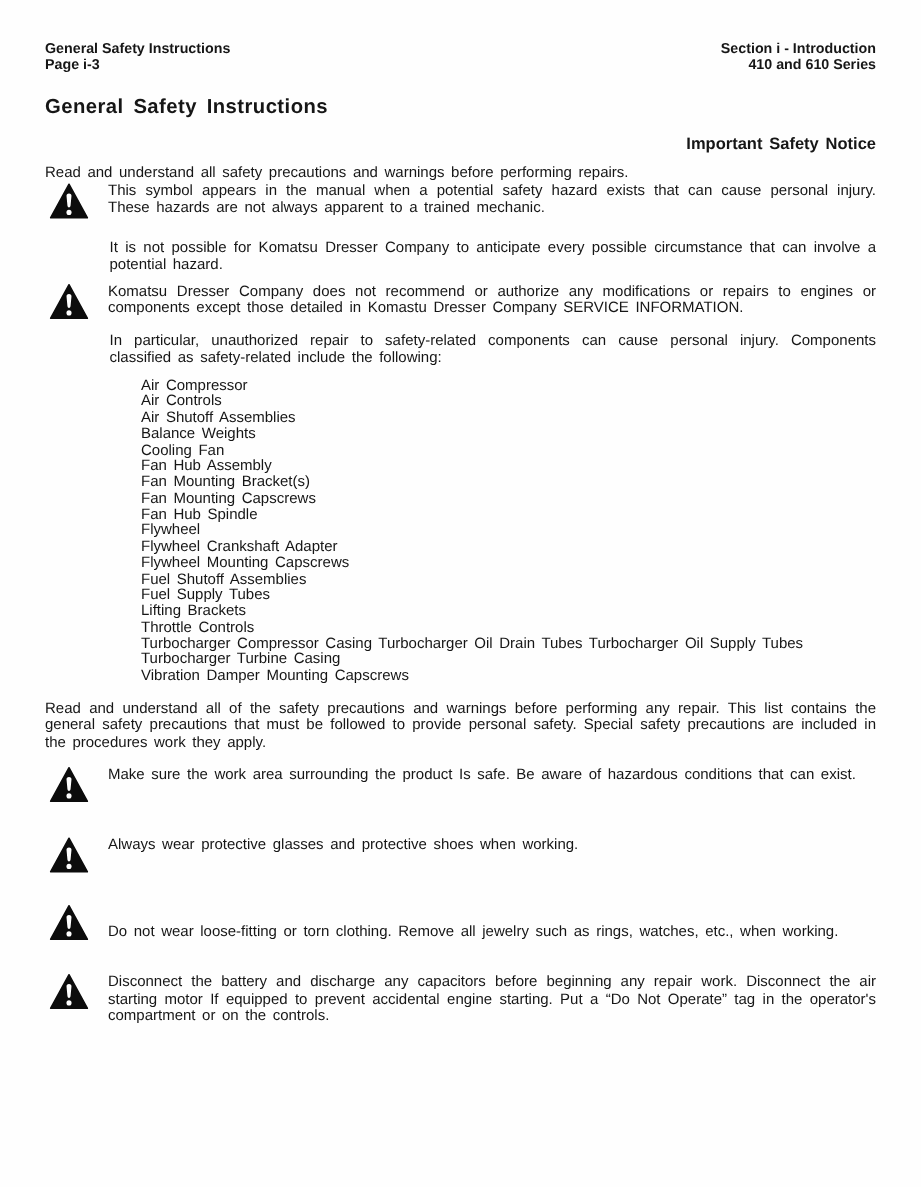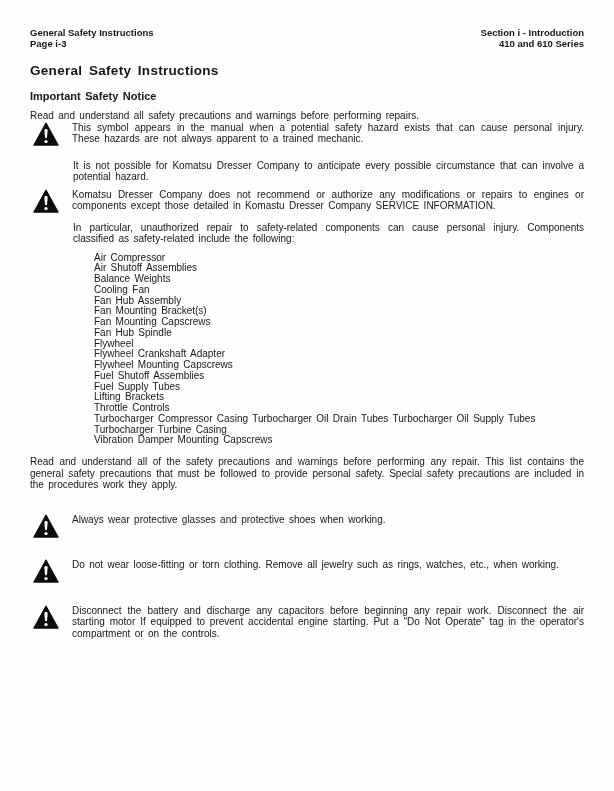--- a/index.html
+++ b/index.html
@@ -32,34 +32,35 @@
     margin: 15px 0 0 0;
     letter-spacing: 0.3px;
     word-spacing: 2.5px;
   }
   .subtitle {
     font-size: 11px;
     font-weight: bold;
     line-height: 11px;
     margin: 13px 0 0 0;
     word-spacing: 1.5px;
+    text-align: right;
   }
   p, .p {
     font-size: 10px;
     line-height: 11.5px;
     margin: 0;
     word-spacing: 1.6px;
   }
   .just { text-align: justify; }
   .intro { margin-top: 8px; }
   .warn-row { display: flex; align-items: flex-start; }
   .mt12 { }
   .mt10 { margin-top: 10px; }
   .mt23 { margin-top: 23px; }
-  .mt21 { margin-top: 21px; }
+  .mt21 { margin-top: 21px; align-items: flex-end; }
   .mt22 { margin-top: 22px; }
   .warn-icon {
     flex: 0 0 26px;
     width: 26px;
     height: 24px;
     margin-left: 3px;
     margin-right: 13px;
     margin-top: 0;
   }
   .warn-icon svg { display: block; width: 26px; height: 24px; }
@@ -122,20 +123,21 @@
         <circle cx="13" cy="19.6" r="1.7" fill="#ffffff"></circle>
       </svg>
     </span>
     <p class="warn-text just">Komatsu Dresser Company does not recommend or authorize any modifications or repairs to engines or components except those detailed in Komastu Dresser Company SERVICE INFORMATION.</p>
   </div>
 
   <p class="indent-p just mt9">In particular, unauthorized repair to safety-related components can cause personal injury. Components classified as safety-related include the following:</p>
 
   <div class="components">
       <div class="list-item">Air Compressor</div>
+      <div class="list-item">Air Controls</div>
       <div class="list-item">Air Shutoff Assemblies</div>
       <div class="list-item">Balance Weights</div>
       <div class="list-item">Cooling Fan</div>
       <div class="list-item">Fan Hub Assembly</div>
       <div class="list-item">Fan Mounting Bracket(s)</div>
       <div class="list-item">Fan Mounting Capscrews</div>
       <div class="list-item">Fan Hub Spindle</div>
       <div class="list-item">Flywheel</div>
       <div class="list-item">Flywheel Crankshaft Adapter</div>
       <div class="list-item">Flywheel Mounting Capscrews</div>
@@ -143,20 +145,30 @@
       <div class="list-item">Fuel Supply Tubes</div>
       <div class="list-item">Lifting Brackets</div>
       <div class="list-item">Throttle Controls</div>
       <div class="list-item">Turbocharger Compressor Casing Turbocharger Oil Drain Tubes Turbocharger Oil Supply Tubes</div>
       <div class="list-item">Turbocharger Turbine Casing</div>
       <div class="list-item">Vibration Damper Mounting Capscrews</div>
     </div>
 
   <p class="just mt10">Read and understand all of the safety precautions and warnings before performing any repair. This list contains the general safety precautions that must be followed to provide personal safety. Special safety precautions are included in the procedures work they apply.</p>
 
+  <div class="warn-row mt10">
+    <span class="warn-icon">
+      <svg viewBox="0 0 26 24" xmlns="http://www.w3.org/2000/svg">
+        <path d="M13 0.8 L25.3 23.2 L0.7 23.2 Z" fill="#0c0c0c" stroke="#0c0c0c" stroke-width="1" stroke-linejoin="round"></path>
+        <path d="M13 7 c-1.1 0-1.75.65-1.65 1.6 l.6 6.4 c.08.85.55 1.25 1.05 1.25 s.97-.4 1.05-1.25 l.6-6.4 c.1-.95-.55-1.6-1.65-1.6 Z" fill="#ffffff"></path>
+        <circle cx="13" cy="19.6" r="1.7" fill="#ffffff"></circle>
+      </svg>
+    </span>
+    <p class="warn-text">Make sure the work area surrounding the product Is safe. Be aware of hazardous conditions that can exist.</p>
+  </div>
 
   <div class="warn-row mt23">
     <span class="warn-icon">
       <svg viewBox="0 0 26 24" xmlns="http://www.w3.org/2000/svg">
         <path d="M13 0.8 L25.3 23.2 L0.7 23.2 Z" fill="#0c0c0c" stroke="#0c0c0c" stroke-width="1" stroke-linejoin="round"></path>
         <path d="M13 7 c-1.1 0-1.75.65-1.65 1.6 l.6 6.4 c.08.85.55 1.25 1.05 1.25 s.97-.4 1.05-1.25 l.6-6.4 c.1-.95-.55-1.6-1.65-1.6 Z" fill="#ffffff"></path>
         <circle cx="13" cy="19.6" r="1.7" fill="#ffffff"></circle>
       </svg>
     </span>
     <p class="warn-text">Always wear protective glasses and protective shoes when working.</p>

